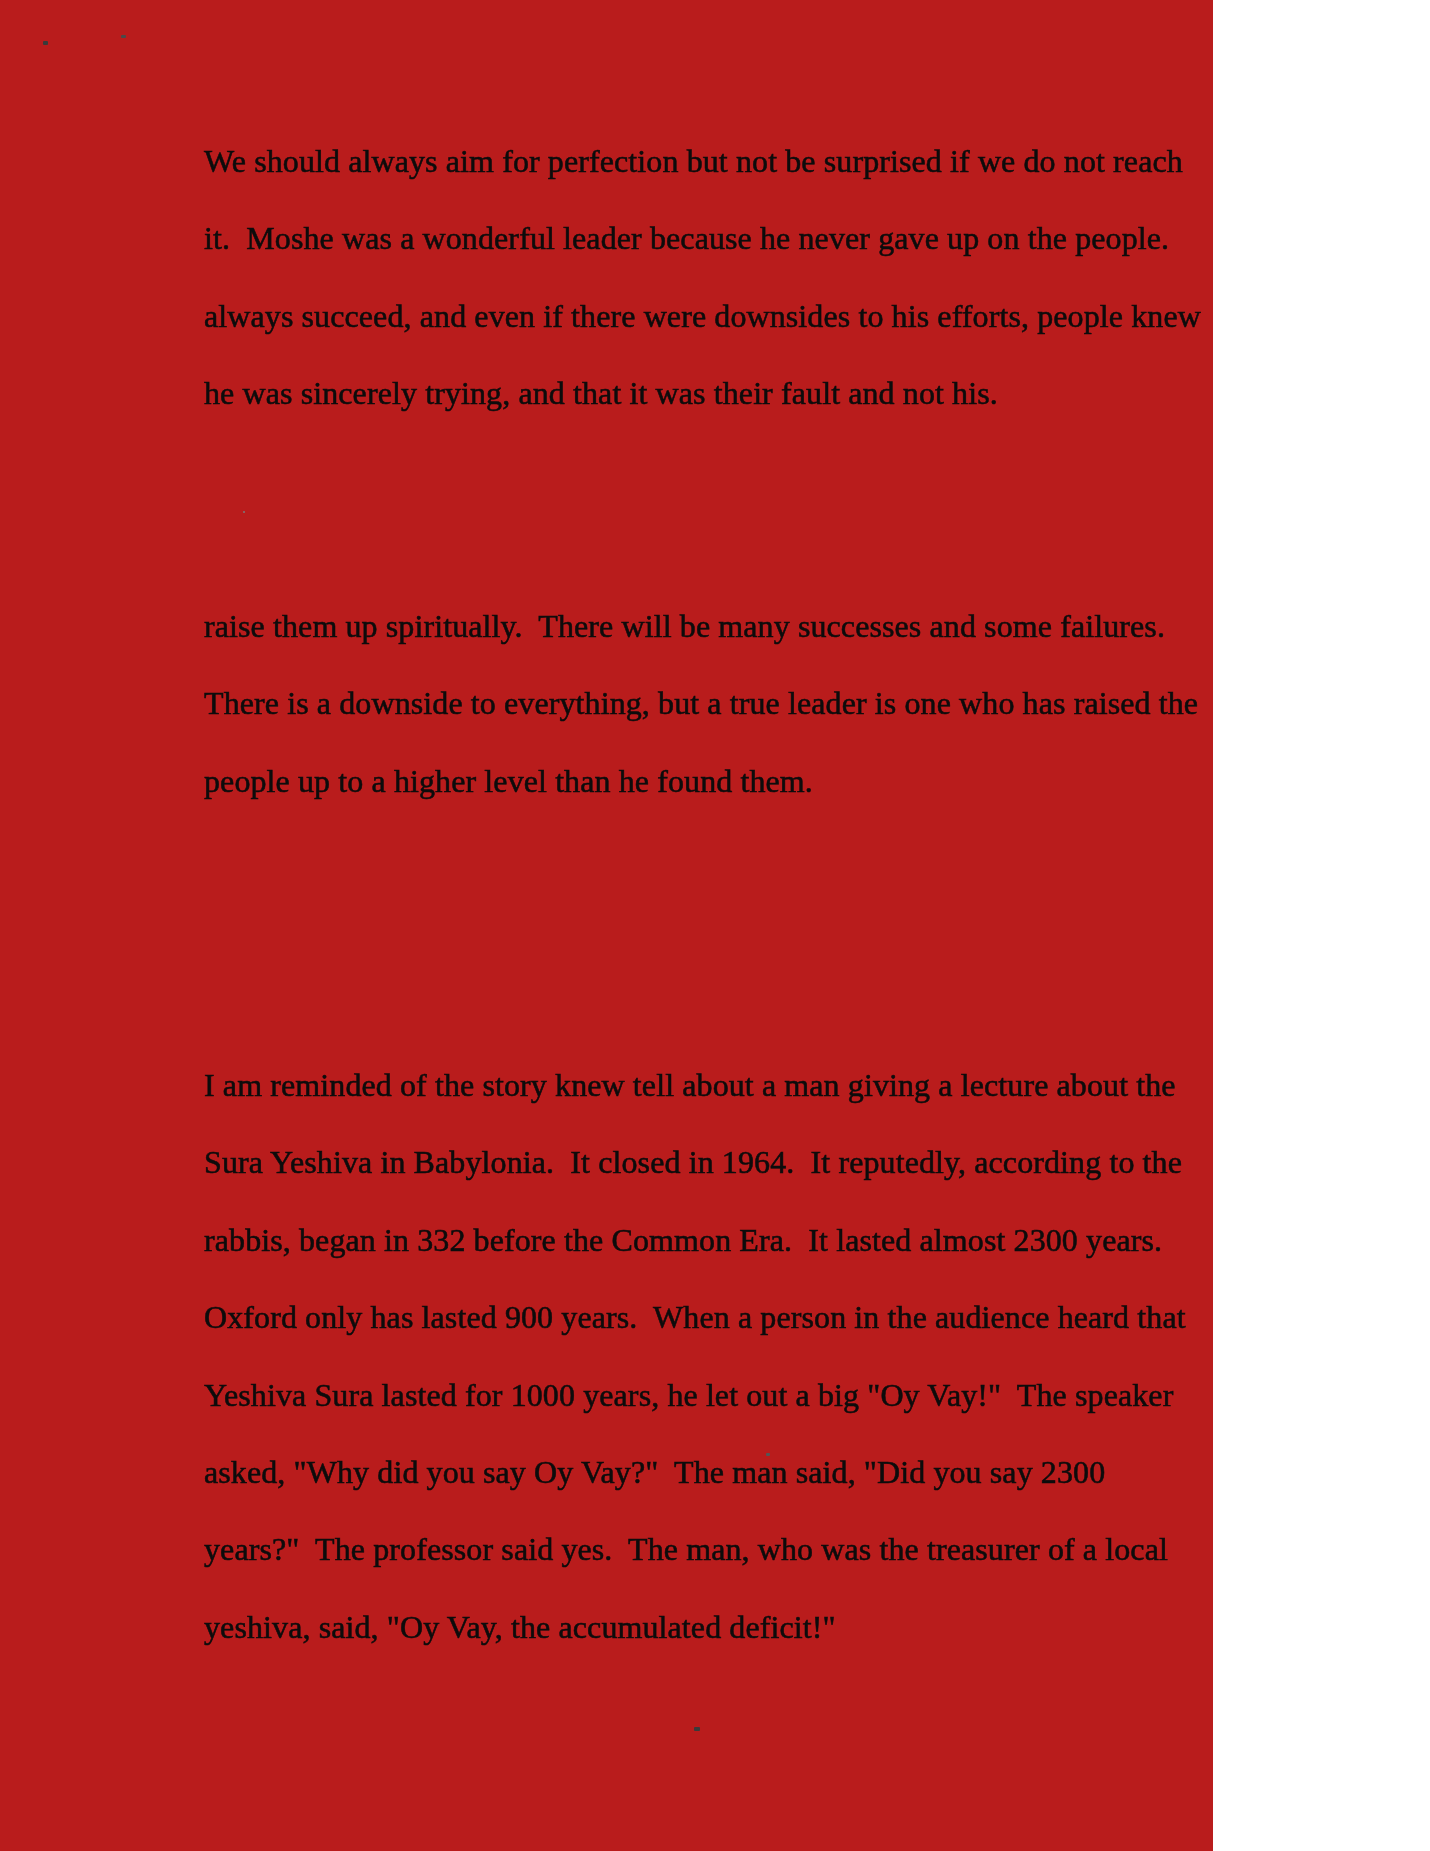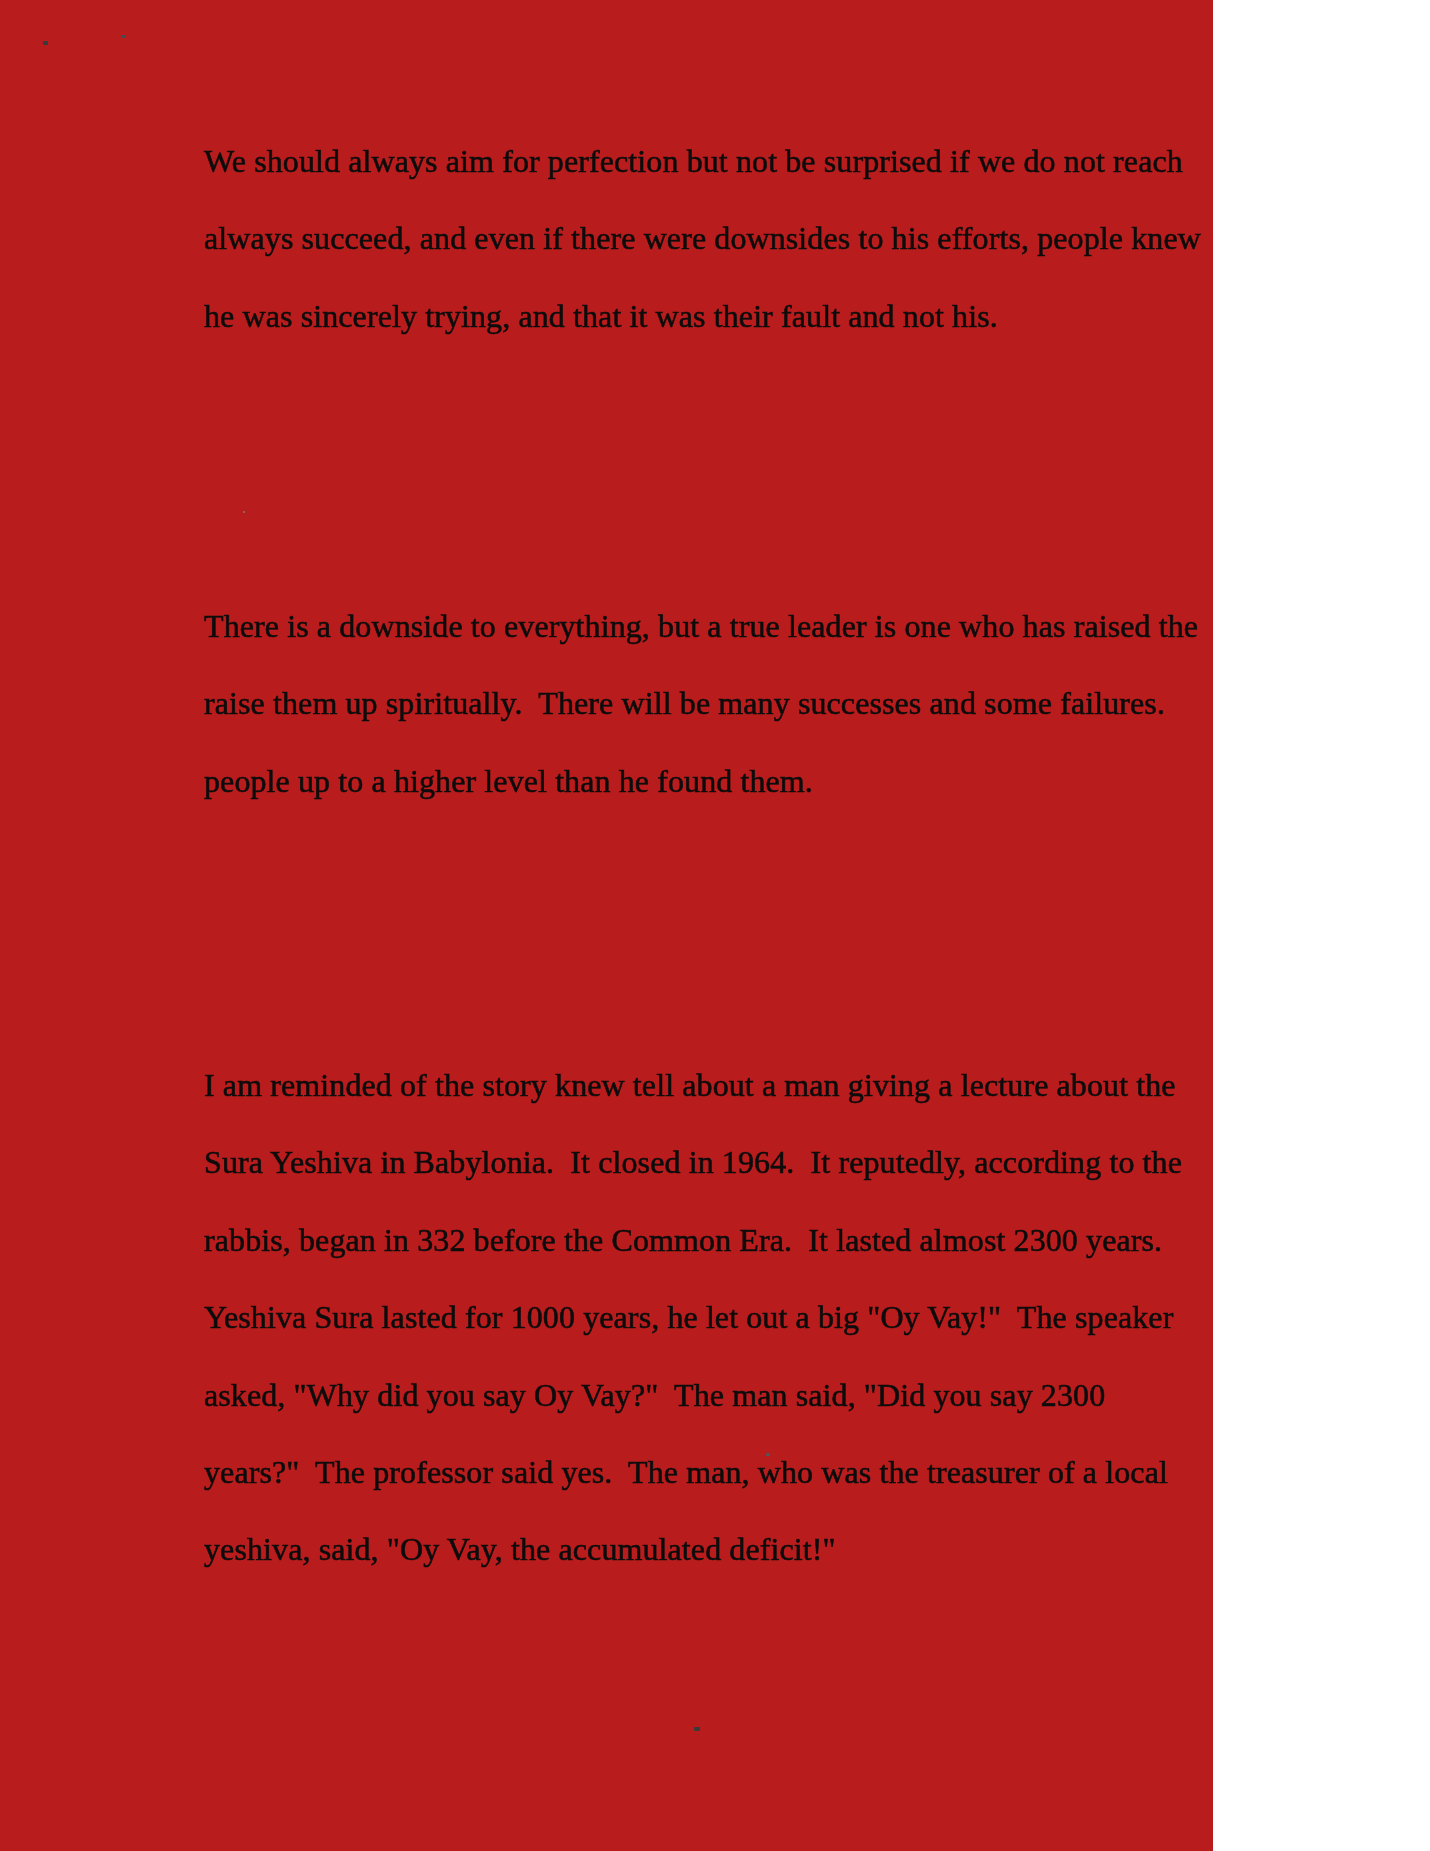--- a/index.html
+++ b/index.html
@@ -48,33 +48,35 @@
 <div class="page">
 
   <span class="speck speck-1"></span>
   <span class="speck speck-2"></span>
   <span class="speck speck-3"></span>
   <span class="speck speck-4"></span>
   <span class="speck speck-5"></span>
 
   <div class="para para-1">
     <div class="line">We should always aim for perfection but not be surprised if we do not reach</div>
+    <div class="line">it.  Moshe was a wonderful leader because he never gave up on the people.</div>
     <div class="line">always succeed, and even if there were downsides to his efforts, people knew</div>
     <div class="line">he was sincerely trying, and that it was their fault and not his.</div>
   </div>
 
   <div class="para para-2">
+    <div class="line">raise them up spiritually.  There will be many successes and some failures.</div>
     <div class="line">There is a downside to everything, but a true leader is one who has raised the</div>
-    <div class="line">raise them up spiritually.  There will be many successes and some failures.</div>
     <div class="line">people up to a higher level than he found them.</div>
   </div>
 
   <div class="para para-3">
     <div class="line">I am reminded of the story knew tell about a man giving a lecture about the</div>
     <div class="line">Sura Yeshiva in Babylonia.  It closed in 1964.  It reputedly, according to the</div>
     <div class="line">rabbis, began in 332 before the Common Era.  It lasted almost 2300 years.</div>
+    <div class="line">Oxford only has lasted 900 years.  When a person in the audience heard that</div>
     <div class="line">Yeshiva Sura lasted for 1000 years, he let out a big "Oy Vay!"  The speaker</div>
     <div class="line">asked, "Why did you say Oy Vay?"  The man said, "Did you say 2300</div>
     <div class="line">years?"  The professor said yes.  The man, who was the treasurer of a local</div>
     <div class="line">yeshiva, said, "Oy Vay, the accumulated deficit!"</div>
   </div>
 
 </div>
 
 </body></html>

